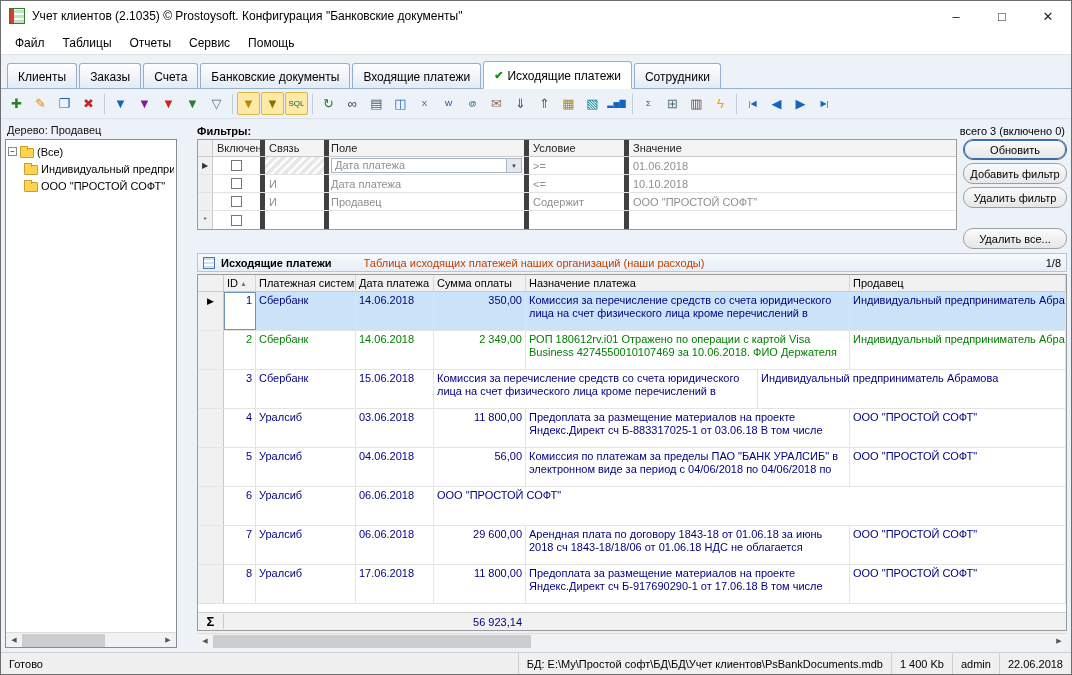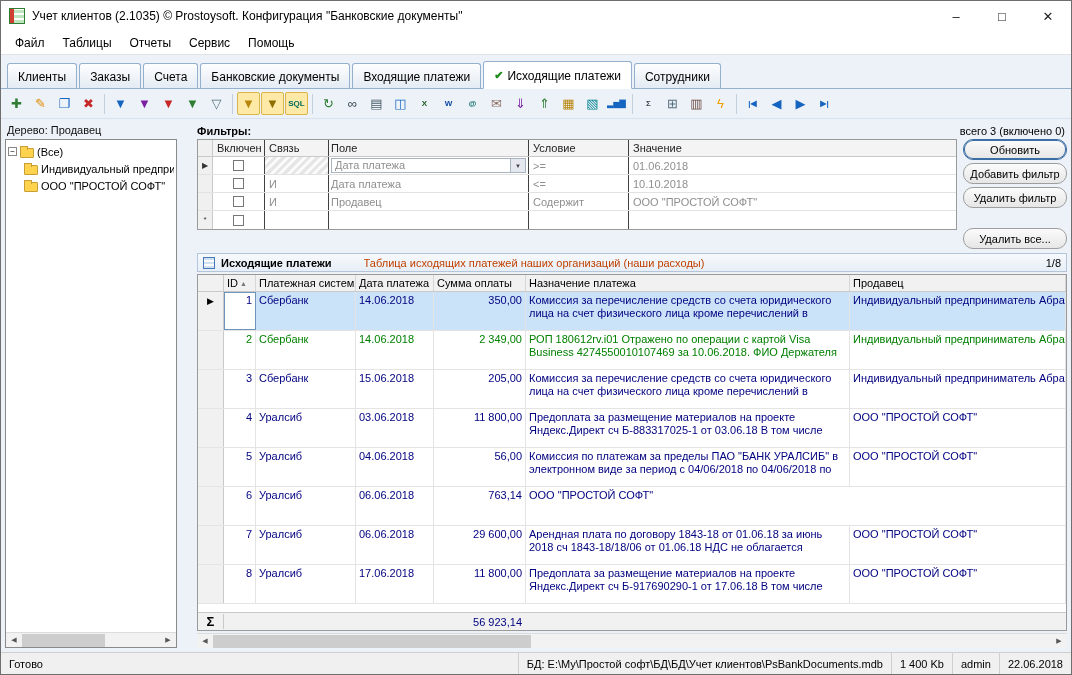--- a/index.html
+++ b/index.html
@@ -32,21 +32,21 @@
          border:1px solid #94b0cf; border-bottom:none; border-radius:3px 3px 0 0;
          font-size:12px; display:flex; align-items:center; gap:4px; white-space:nowrap; }
   .tab.active { background:#fff; height:28px; margin-bottom:-1px; border-bottom:1px solid #fff; }
   .tab-check { color:#1d8a1d; font-size:11px; font-weight:bold; }
 
   
   .toolbar { height:30px; background:#edf2f9; border-bottom:1px solid #d8e2ee;
              display:flex; align-items:center; padding:0 4px; gap:1px; flex:0 0 auto; }
   .tb-btn { width:23px; height:23px; display:flex; align-items:center; justify-content:center;
             font-size:13px; border:1px solid transparent; border-radius:2px; flex:0 0 auto; }
-  .tb-btn.txt { font-size:8px; font-weight:bold; letter-spacing:0; }
+  .tb-btn.txt { font-size:8px; font-weight:normal; letter-spacing:0; }
   .tb-btn.hl { background:#ffe9a6; border-color:#d9b54b; }
   .tb-sep { width:1px; height:20px; background:#c2cedd; margin:0 3px; flex:0 0 auto; }
 
   
   .content { flex:1; display:flex; padding:4px; gap:20px; min-height:0; }
 
   .left-panel { width:172px; display:flex; flex-direction:column; flex:0 0 auto; min-height:0; }
   .panel-label { height:16px; font-size:11px; padding:1px 2px; color:#111; }
   .tree-box { flex:1; background:#fff; border:1px solid #8a8a8a; display:flex;
               flex-direction:column; overflow:hidden; min-height:0; }
@@ -76,21 +76,21 @@
   .filters-caption .cap { font-weight:bold; }
   .filters-caption .summary { margin-left:auto; padding-right:2px; }
 
   .filters-area { display:flex; align-items:flex-start; margin-top:1px; flex:0 0 auto; }
   .filter-grid { flex:1; background:#fff; border:1px solid #9a9a9a; font-size:11px; min-width:0; }
   .fg-row { display:flex; height:18px; border-bottom:1px solid #e2e2e2; align-items:stretch; }
   .fg-row:last-child { border-bottom:none; }
   .fg-header { height:17px; background:#f4f4f4; border-bottom:1px solid #c9c9c9; color:#222; }
   .fg-marker { width:15px; background:#f0f0f0; border-right:1px solid #c9c9c9; text-align:center;
                font-size:8px; line-height:17px; color:#333; flex:0 0 auto; }
-  .fg-cell { border-right:1px solid #404040; padding:2px 4px; overflow:hidden;
+  .fg-cell { border-right:5px solid #404040; padding:2px 4px; overflow:hidden;
              white-space:nowrap; display:flex; align-items:center; }
   .fg-enabled { width:52px; justify-content:center; flex:0 0 auto; }
   .fg-link { width:64px; flex:0 0 auto; }
   .fg-field { width:200px; flex:0 0 auto; padding:1px 2px; }
   .fg-cond { width:100px; flex:0 0 auto; }
   .fg-value { flex:1; border-right:none; }
   .fg-dim { color:#8f8f8f; }
   .hatch { background:repeating-linear-gradient(135deg,#e6e6e6 0 3px,#fbfbfb 3px 6px); }
   .checkbox { width:11px; height:11px; border:1px solid #767676; background:#fff; flex:0 0 auto; }
   .combo { display:flex; width:100%; height:15px; border:1px solid #a8b4c0; background:#fff;
@@ -394,21 +394,20 @@
               <span class="g-cell g-date">14.06.2018</span>
               <span class="g-cell g-amt">2 349,00</span>
               <span class="g-cell g-purp">РОП 180612rv.i01 Отражено по операции с картой Visa Business 4274550010107469 за 10.06.2018. ФИО Держателя</span>
               <span class="g-cell g-sell">Индивидуальный предприниматель Абрамова</span>
             </div>
             <div class="g-row">
               <span class="g-marker"></span>
               <span class="g-cell g-id">3</span>
               <span class="g-cell g-sys">Сбербанк</span>
               <span class="g-cell g-date">15.06.2018</span>
-              <span class="g-cell g-amt">205,00</span>
               <span class="g-cell g-purp">Комиссия за перечисление средств со счета юридического лица на счет физического лица кроме перечислений в</span>
               <span class="g-cell g-sell">Индивидуальный предприниматель Абрамова</span>
             </div>
             <div class="g-row">
               <span class="g-marker"></span>
               <span class="g-cell g-id">4</span>
               <span class="g-cell g-sys">Уралсиб</span>
               <span class="g-cell g-date">03.06.2018</span>
               <span class="g-cell g-amt">11 800,00</span>
               <span class="g-cell g-purp">Предоплата за размещение материалов на проекте Яндекс.Директ сч Б-883317025-1 от 03.06.18  В том числе</span>
@@ -421,21 +420,20 @@
               <span class="g-cell g-date">04.06.2018</span>
               <span class="g-cell g-amt">56,00</span>
               <span class="g-cell g-purp">Комиссия по платежам за пределы ПАО "БАНК УРАЛСИБ" в электронном виде за период с 04/06/2018 по 04/06/2018 по</span>
               <span class="g-cell g-sell">ООО "ПРОСТОЙ СОФТ"</span>
             </div>
             <div class="g-row">
               <span class="g-marker"></span>
               <span class="g-cell g-id">6</span>
               <span class="g-cell g-sys">Уралсиб</span>
               <span class="g-cell g-date">06.06.2018</span>
-              <span class="g-cell g-amt">763,14</span>
               <span class="g-cell g-sell">ООО "ПРОСТОЙ СОФТ"</span>
             </div>
             <div class="g-row">
               <span class="g-marker"></span>
               <span class="g-cell g-id">7</span>
               <span class="g-cell g-sys">Уралсиб</span>
               <span class="g-cell g-date">06.06.2018</span>
               <span class="g-cell g-amt">29 600,00</span>
               <span class="g-cell g-purp">Арендная плата по договору 1843-18 от 01.06.18 за июнь 2018 сч 1843-18/18/06 от 01.06.18  НДС не облагается</span>
               <span class="g-cell g-sell">ООО "ПРОСТОЙ СОФТ"</span>

